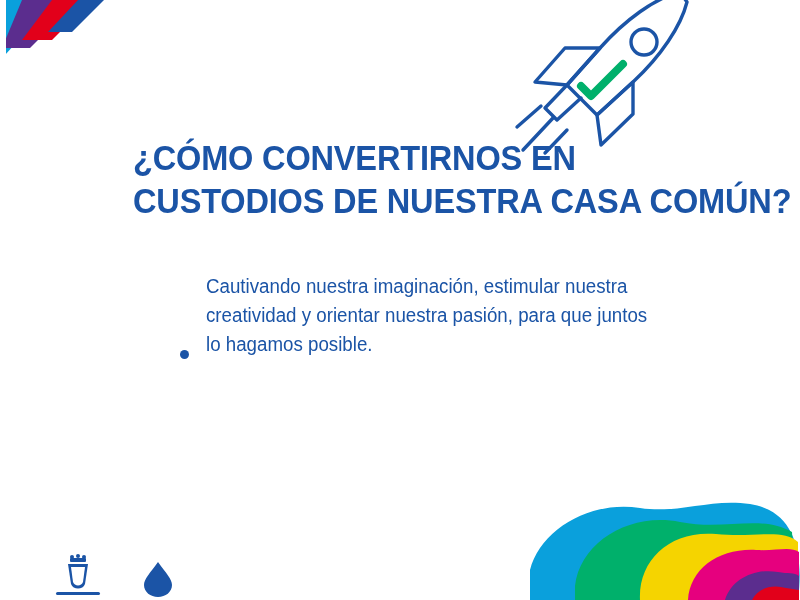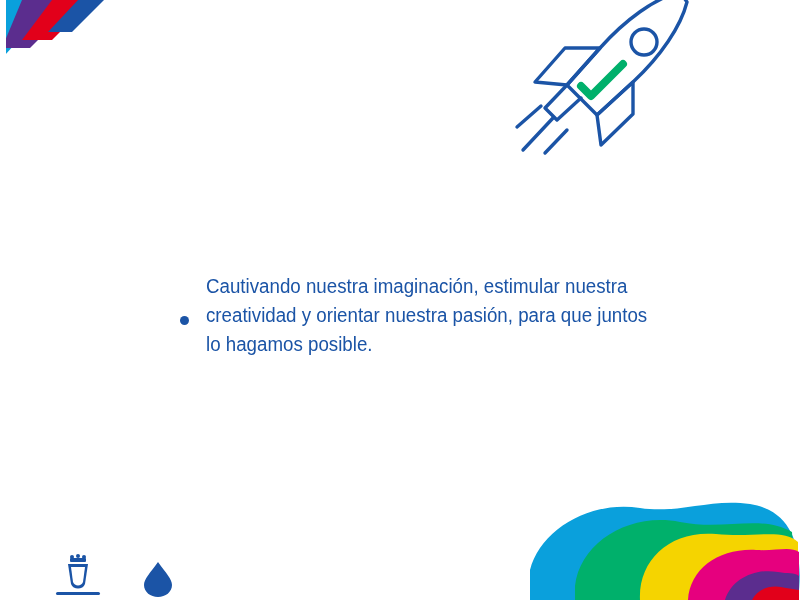--- a/index.html
+++ b/index.html
@@ -74,21 +74,21 @@
   
   .bullets {
     position: absolute;
     left: 180px;
     top: 272px;
     width: 500px;
   }
   .bullet-item {
     position: relative;
     display: flex;
-    align-items: center;
+    align-items: flex-end;
     margin-bottom: 22px;
   }
   .bullet-dot {
     flex: 0 0 auto;
     width: 9px;
     height: 9px;
     border-radius: 50%;
     background: #1b54a6;
     margin-top: 10px;
     margin-right: 17px;
@@ -155,20 +155,24 @@
 
       <path d="M62 95 L40 118 L52 130 L76 108"></path>
 
       <path d="M48 128 L18 160"></path>
       <path d="M62 140 L40 163"></path>
       <path d="M36 116 L12 137"></path>
     </g>
     <path d="M76 96 L86 106 L118 74" fill="none" stroke="#00b06b" stroke-width="8" stroke-linecap="round" stroke-linejoin="round"></path>
   </svg>
 
+  <div class="title-block">
+    <div class="title-line">¿CÓMO CONVERTIRNOS EN</div>
+    <div class="title-line">CUSTODIOS DE NUESTRA CASA COMÚN?</div>
+  </div>
 
   <div class="bullets">
     <div class="bullet-item">
       <span class="bullet-dot"></span>
       <span class="bullet-text">Cautivando nuestra imaginación, estimular nuestra creatividad y orientar nuestra pasión, para que juntos lo hagamos posible.</span>
     </div>
   </div>
 
   <svg class="blob" viewBox="0 0 280 110">
     <path d="M10 80 C20 40 70 10 120 18 C160 24 190 8 230 14 C270 20 285 55 278 110 L10 110 Z" fill="#0aa0dc"></path>

